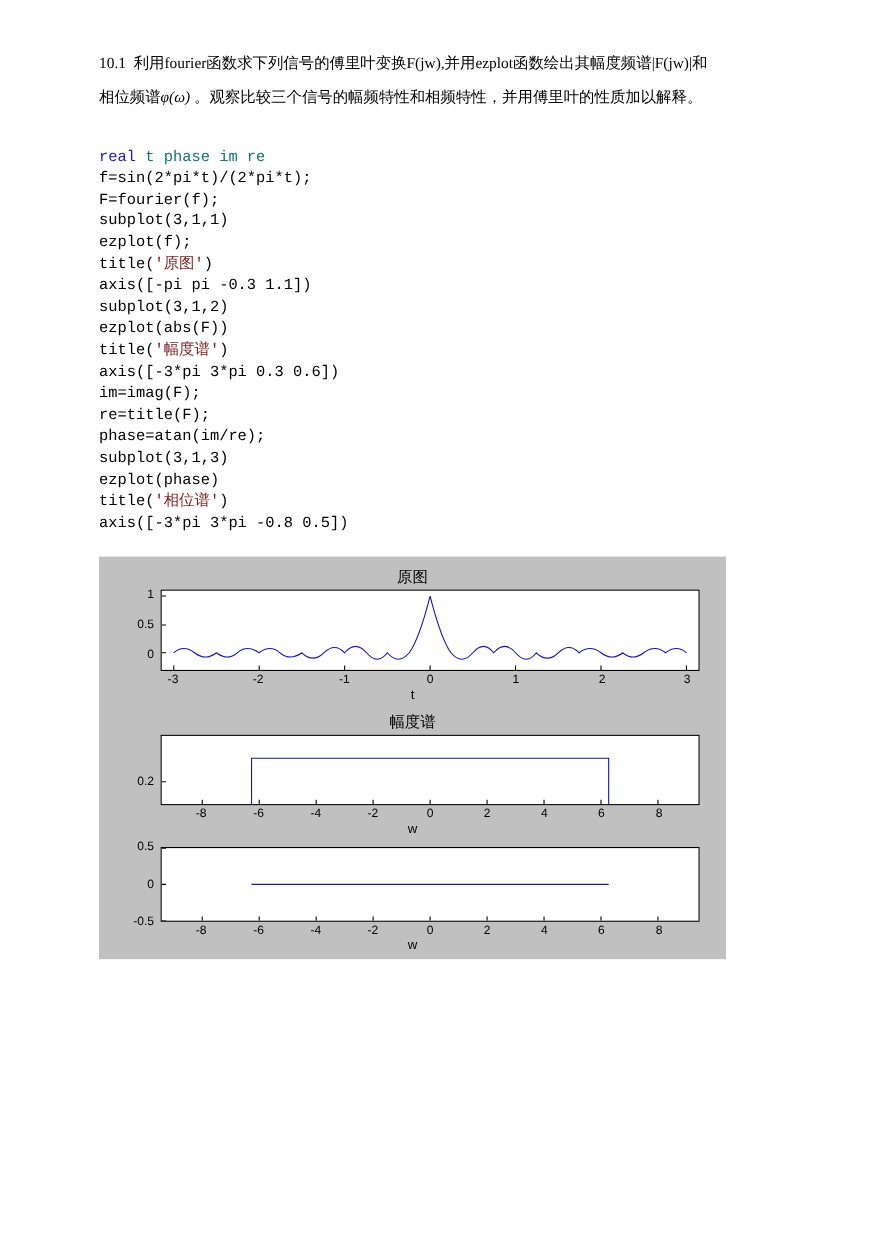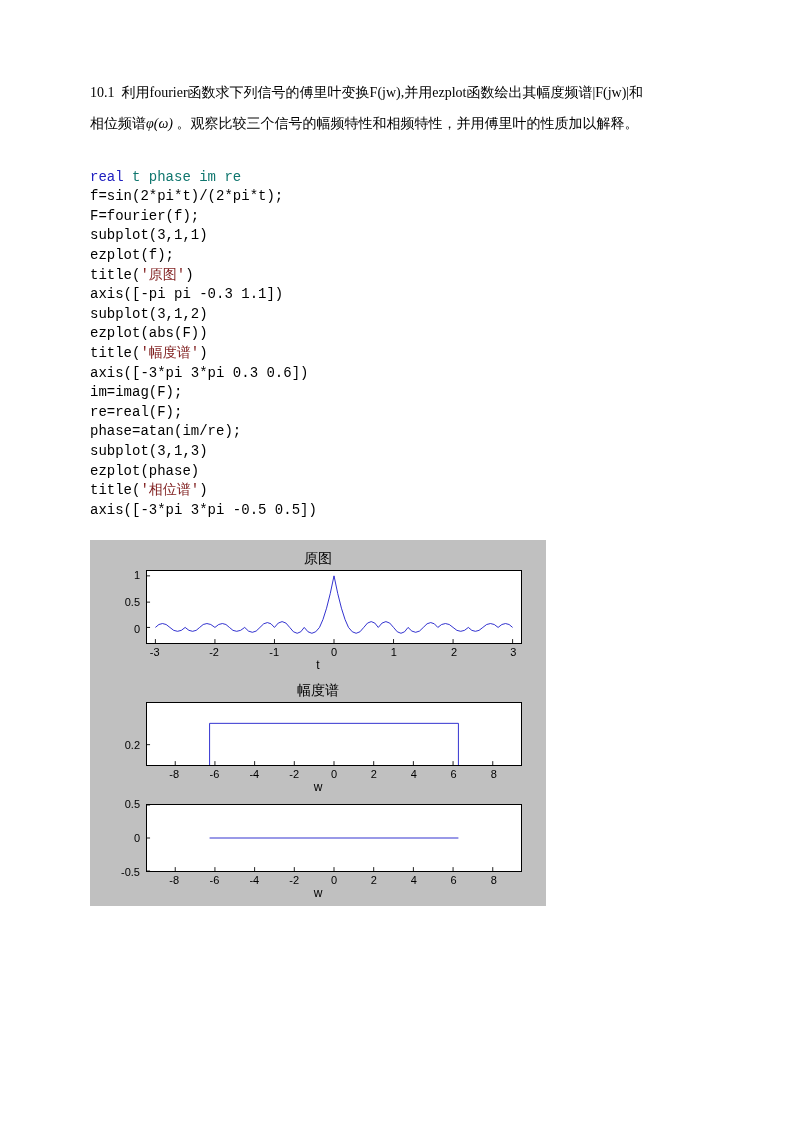--- a/index.html
+++ b/index.html
@@ -5,21 +5,21 @@
   body {
     margin: 0;
     padding: 0;
     background: #ffffff;
     font-family: "SimSun", "Times New Roman", serif;
     font-size: 14px;
     color: #000;
     width: 800px;
   }
   .page {
-    padding: 78px 90px 40px 90px;
+    padding: 44px 90px 40px 90px;
   }
   .problem-text {
     font-size: 14px;
     line-height: 2.2;
     margin-bottom: 28px;
   }
   .problem-text .phi {
     font-style: italic;
     font-family: "Times New Roman", serif;
   }
@@ -36,21 +36,21 @@
   }
   .code-block .string {
     color: #7f1d1d;
   }
   .code-block .var {
     color: #0f766e;
   }
   
   .figure-outer {
     background: #c0c0c0;
-    width: 456px;
+    width: 570px;
     margin-left: 0;
     padding: 10px 14px 6px 14px;
     box-sizing: border-box;
   }
   .axes-block {
     position: relative;
     margin-bottom: 10px;
   }
   .axes-title {
     text-align: center;
@@ -134,26 +134,26 @@
 <span>F=fourier(f);</span>
 <span>subplot(3,1,1)</span>
 <span>ezplot(f);</span>
 <span>title(</span><span class="string">'原图'</span><span>)</span>
 <span>axis([-pi pi -0.3 1.1])</span>
 <span>subplot(3,1,2)</span>
 <span>ezplot(abs(F))</span>
 <span>title(</span><span class="string">'幅度谱'</span><span>)</span>
 <span>axis([-3*pi 3*pi 0.3 0.6])</span>
 <span>im=imag(F);</span>
-<span>re=real(F);</span>
+<span>re=title(F);</span>
 <span>phase=atan(im/re);</span>
 <span>subplot(3,1,3)</span>
 <span>ezplot(phase)</span>
 <span>title(</span><span class="string">'相位谱'</span><span>)</span>
-<span>axis([-3*pi 3*pi -0.5 0.5])</span></div>
+<span>axis([-3*pi 3*pi -0.8 0.5])</span></div>
 
   <div class="figure-outer">
 
     <div class="axes-block">
       <div class="axes-title">原图</div>
       <div class="axes-area">
         <div class="y-ticks">
           <div class="y-tick" style="top:7%">1</div>
           <div class="y-tick" style="top:43%">0.5</div>
           <div class="y-tick" style="top:79%">0</div>

